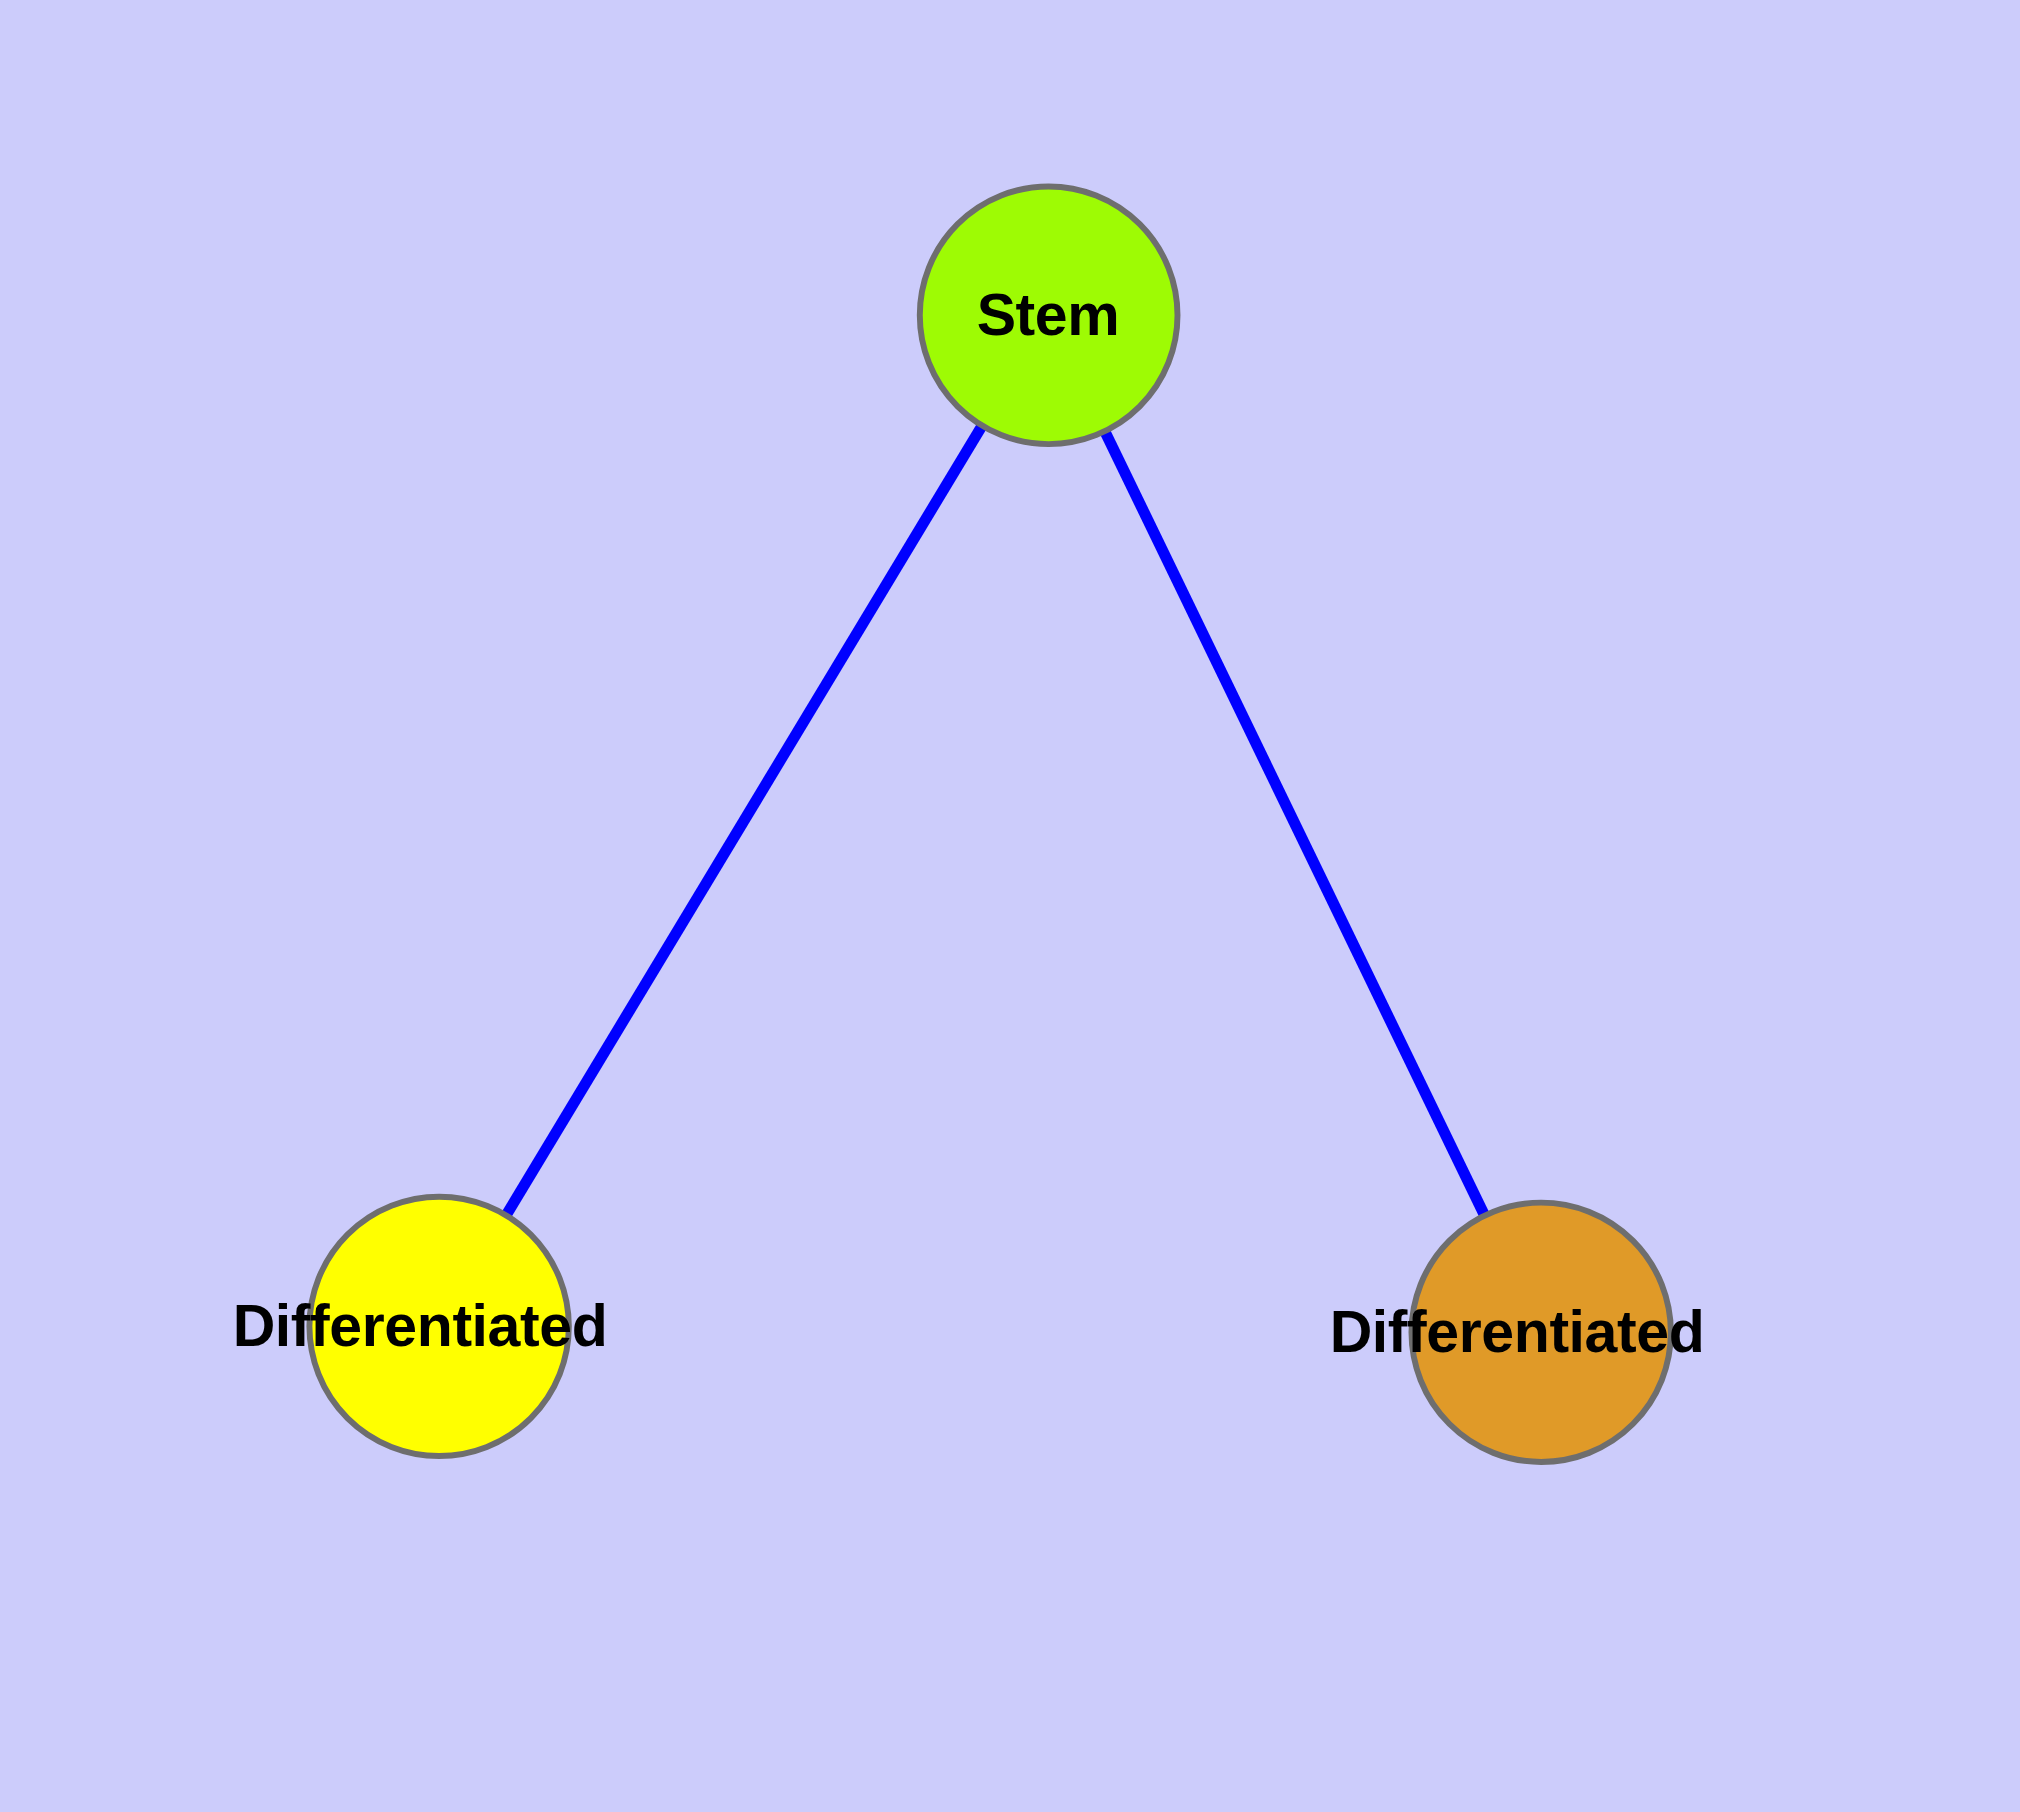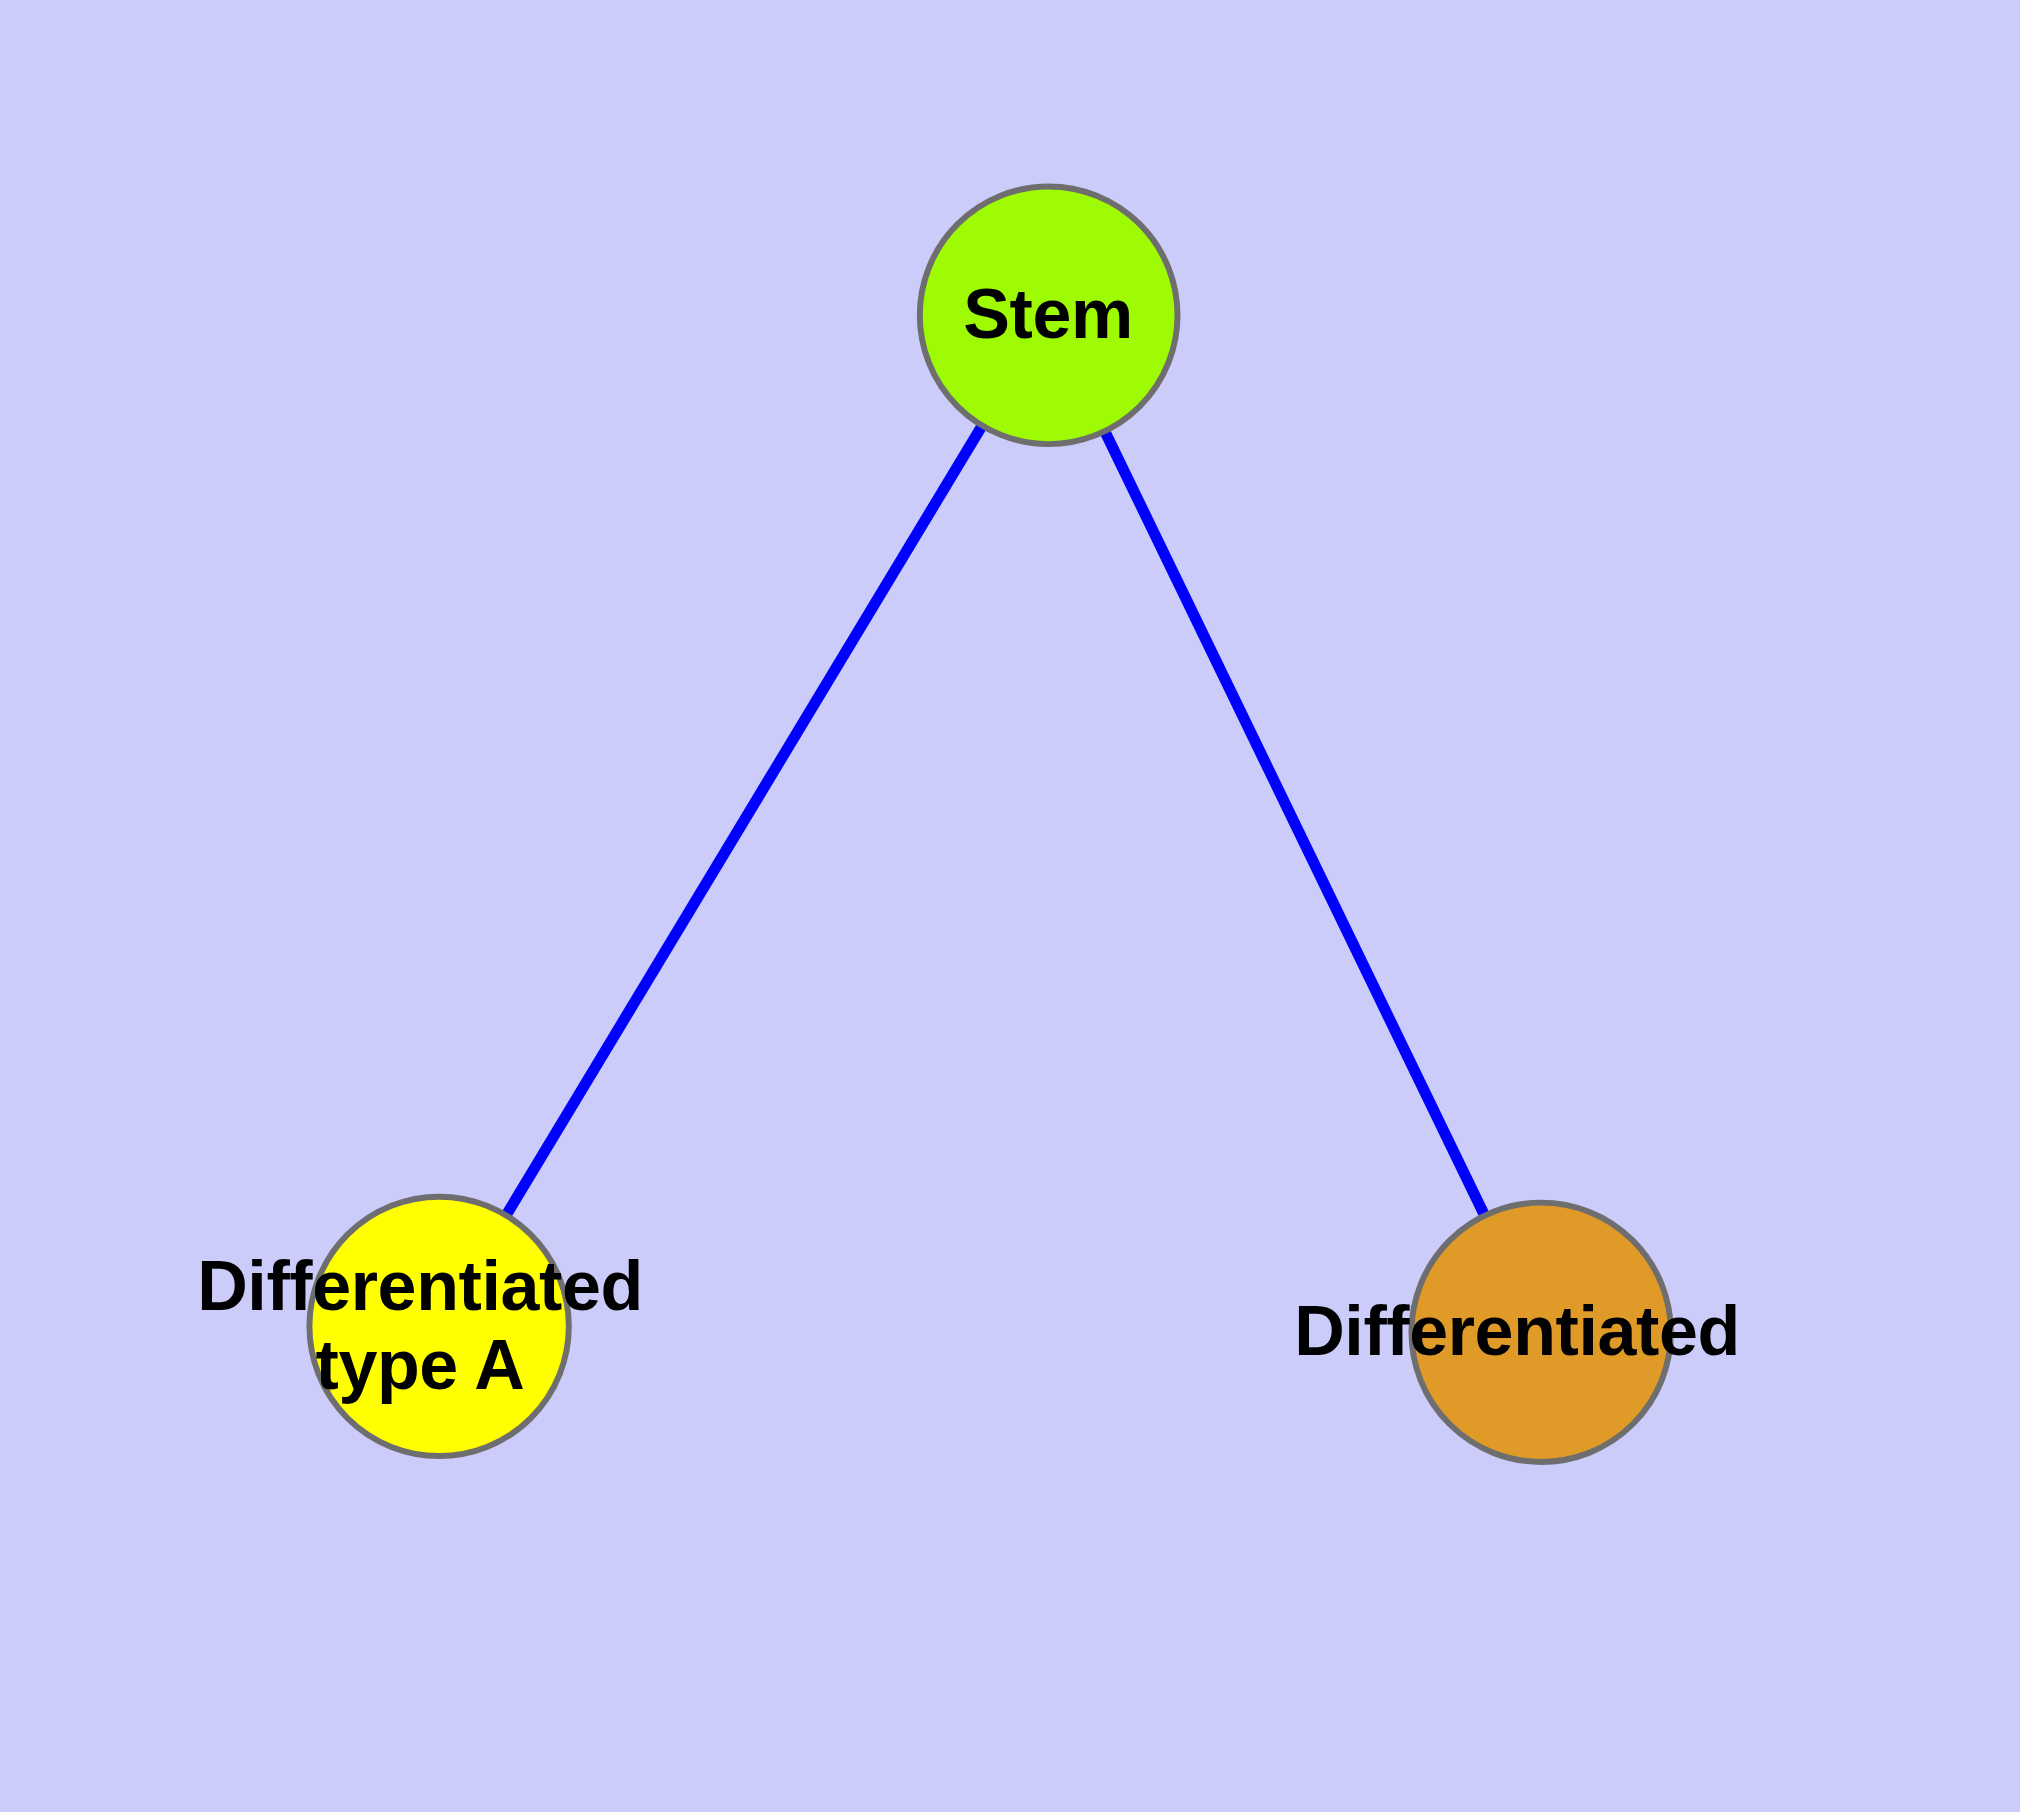--- a/index.html
+++ b/index.html
@@ -31,21 +31,21 @@
     stroke: #0000ff;
     stroke-width: 13;
     stroke-linecap: butt;
     fill: none;
   }
   .node-label {
     position: absolute;
     color: #000000;
     font-family: "Liberation Sans", sans-serif;
     font-weight: bold;
-    font-size: 70px;
+    font-size: 59px;
     line-height: 1.13;
     text-align: center;
     white-space: pre;
     transform: translate(-50%, -50%);
     pointer-events: none;
     letter-spacing: -0.4px;
   }
 </style>
 </head>
 <body>
@@ -60,18 +60,18 @@
       </g>
     <g id="nodes-layer">
         <circle class="node-circle" cx="1237" cy="372" r="152" fill="#9efb04" stroke="#6e6e6e" stroke-width="7"></circle>
         <circle class="node-circle" cx="518" cy="1565" r="153" fill="#ffff00" stroke="#6e6e6e" stroke-width="7"></circle>
         <circle class="node-circle" cx="1818" cy="1572" r="153" fill="#e09a28" stroke="#6e6e6e" stroke-width="7"></circle>
       </g>
   </svg>
 
   <div id="labels-layer">
       <div class="node-label" style="left: 1048px; top: 315px; color: rgb(0, 0, 0);"><div>Stem</div></div>
-      <div class="node-label" style="left: 420px; top: 1326px; color: rgb(0, 0, 0);"><div>Differentiated</div><div>type A</div></div>
+      <div class="node-label" style="left: 420px; top: 1326px; color: rgb(0, 0, 0);"><div>Differentiated</div></div>
       <div class="node-label" style="left: 1517px; top: 1332px; color: rgb(0, 0, 0);"><div>Differentiated</div></div>
     </div>
 
 </div>
 
 
 </body></html>

